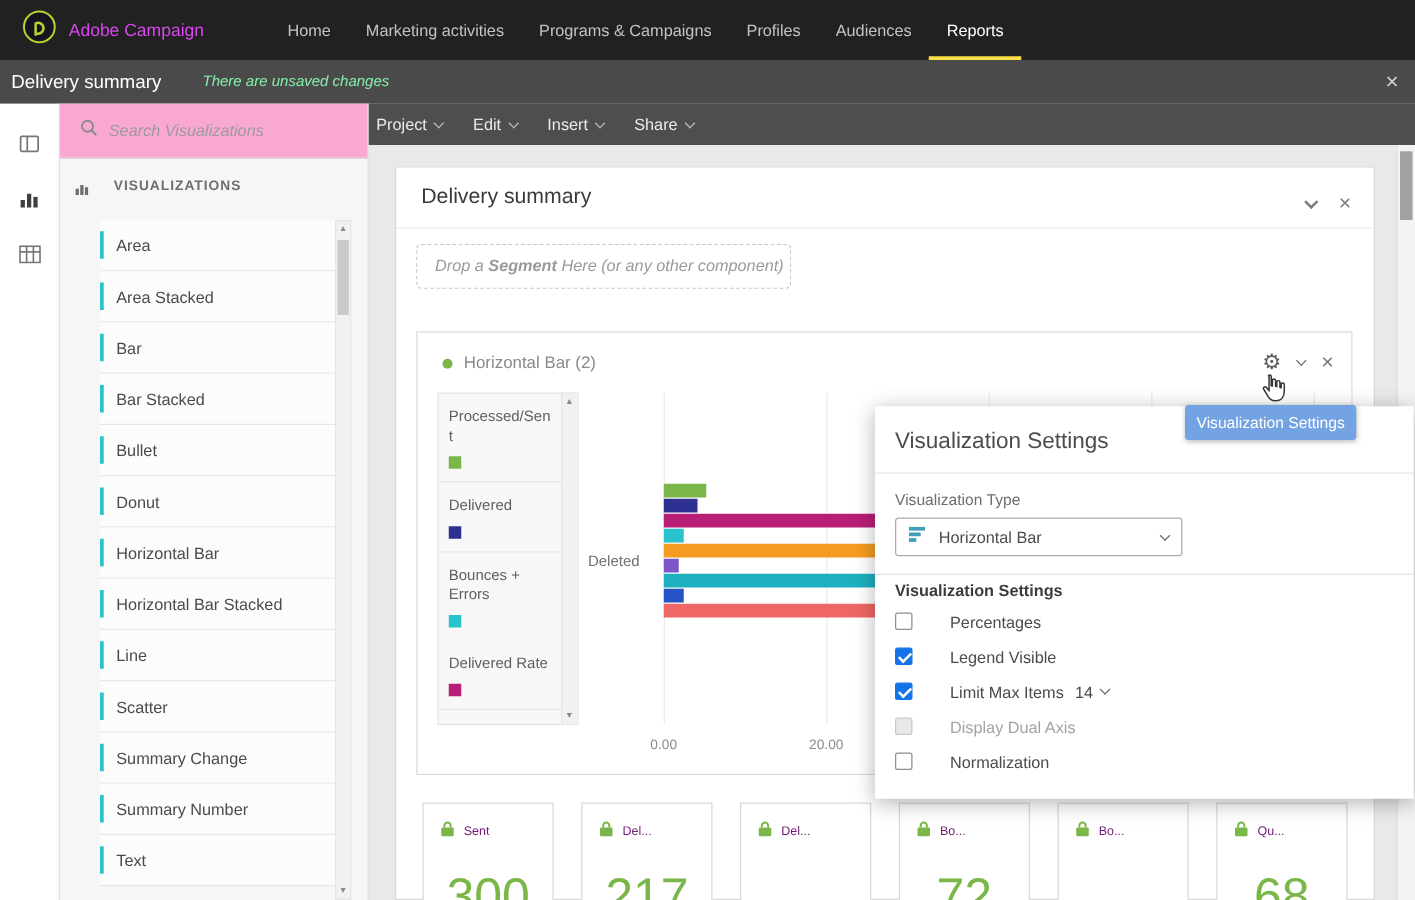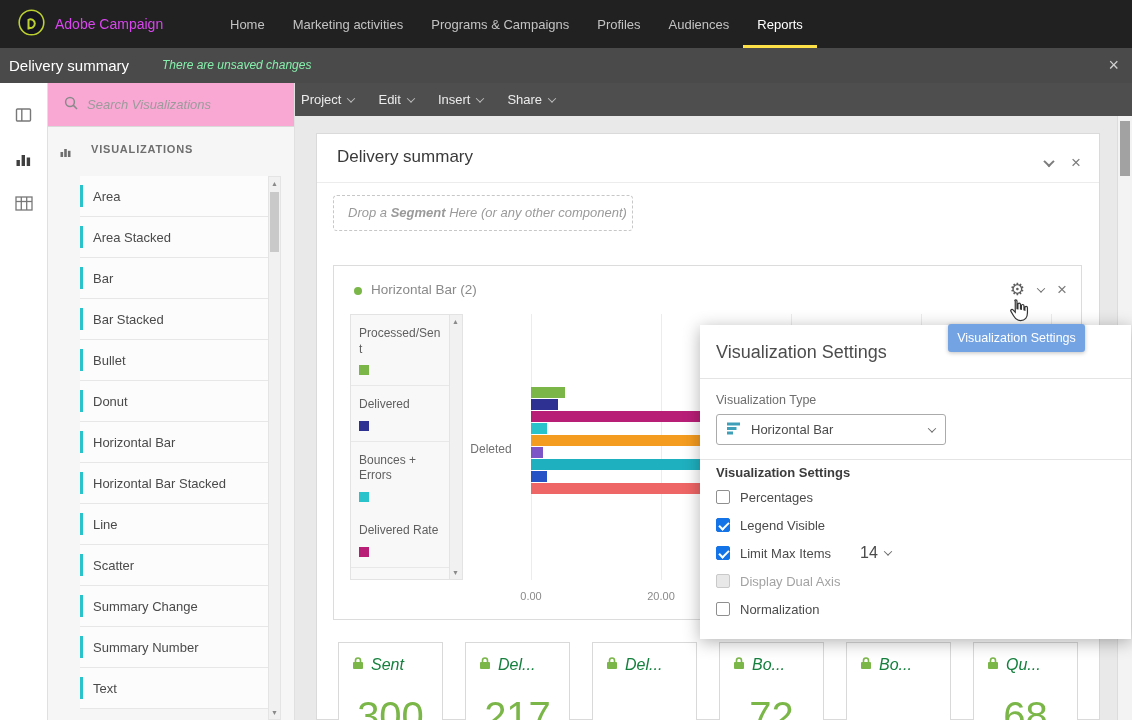--- a/index.html
+++ b/index.html
@@ -82,41 +82,41 @@
   .plot { position:absolute; left:129px; top:48px; width:618px; height:266px; background:#fff; overflow:hidden; }
   .gridline { position:absolute; top:0; bottom:0; width:1px; background:#ececec; }
   .cat-label { position:absolute; left:0; top:128px; width:56px; text-align:center; font-size:12px; color:#707070; }
   .bars { position:absolute; left:68px; top:73px; }
   .bar { height:11px; margin-bottom:1px; }
   .tick { position:absolute; top:324px; width:60px; text-align:center; font-size:11px; color:#8a8a8a; }
 
   
   .card { position:absolute; top:508px; width:105px; height:120px; background:#fff; border:1px solid #d9d9d9; overflow:hidden; }
   .card-head { display:flex; align-items:center; gap:7px; padding:13px 0 0 13px; }
-  .card-label { font-size:16px; color:#15803d;font-style:italic; }
+  .card-label { font-size:10px; color:#701a75; }
   .card-value { margin-top:20px; text-align:center; font-size:40px; color:#7ab648; }
 
   
   #popup { position:absolute; left:700px; top:325px; width:431px; height:314px; background:#fff; box-shadow:0 3px 16px rgba(0,0,0,.3); z-index:50; }
   .pp-title { position:absolute; left:16px; top:17px; font-size:18px; color:#4c4c4c; }
   .pp-div1 { position:absolute; left:0; right:0; top:53px; border-bottom:1px solid #e4e4e4; }
   .pp-type-label { position:absolute; left:16px; top:68px; font-size:12.5px; color:#6e6e6e; }
   .type-select { position:absolute; left:16px; top:89px; width:230px; height:31px; border:1px solid #ababab; border-radius:3px; background:#fff; display:flex; align-items:center; gap:9px; padding:0 10px; cursor:pointer; }
   .type-value { font-size:13px; color:#4b4b4b; flex:1; }
   .pp-div2 { position:absolute; left:0; right:0; top:134px; border-bottom:1px solid #e4e4e4; }
   .pp-section { position:absolute; left:16px; top:140px; font-size:13px; font-weight:bold; color:#3c3c3c; }
   .opts { position:absolute; left:0; top:158px; width:100%; }
   .opt-row { height:28px; display:flex; align-items:center; gap:10px; padding-left:16px; position:relative; }
   .cb { width:14px; height:14px; border:1px solid #8f8f8f; border-radius:2px; background:#fff; position:relative; cursor:pointer; flex:0 0 14px; }
   .opt-row.checked .cb { background:#1473e6; border-color:#1473e6; }
   .opt-row.checked .cb::after { content:""; position:absolute; left:4px; top:1px; width:4px; height:8px; border-right:2px solid #fff; border-bottom:2px solid #fff; transform:rotate(45deg); }
   .opt-row.disabled .cb { background:#e8e8e8; border-color:#c9c9c9; }
   .opt-row.disabled .opt-label { color:#a3a3a3; }
-  .opt-label { font-size:13px; color:#4b4b4b; }
-  .opt-extra { position:absolute; left:160px; display:flex; align-items:center; gap:7px; font-size:16px; color:#4b4b4b; cursor:pointer; }
+  .opt-label { font-size:13px; color:#4b4b4b;margin-left:20px; }
+  .opt-extra { position:absolute; left:160px; display:flex; align-items:center; gap:7px; font-size:13px; color:#4b4b4b; cursor:pointer; }
 
   
   #tooltip { position:absolute; left:948px; top:324px; width:137px; height:28px; background:#74a3e3; border-radius:3px; color:#fff; font-size:12.5px; text-align:center; line-height:28px; z-index:60; box-shadow:0 1px 4px rgba(0,0,0,.25); }
   #cursor { position:absolute; left:1007px; top:297px; z-index:70; pointer-events:none; }
 </style>
 </head>
 <body>
 
 <div id="topnav">
   <div class="brand">

